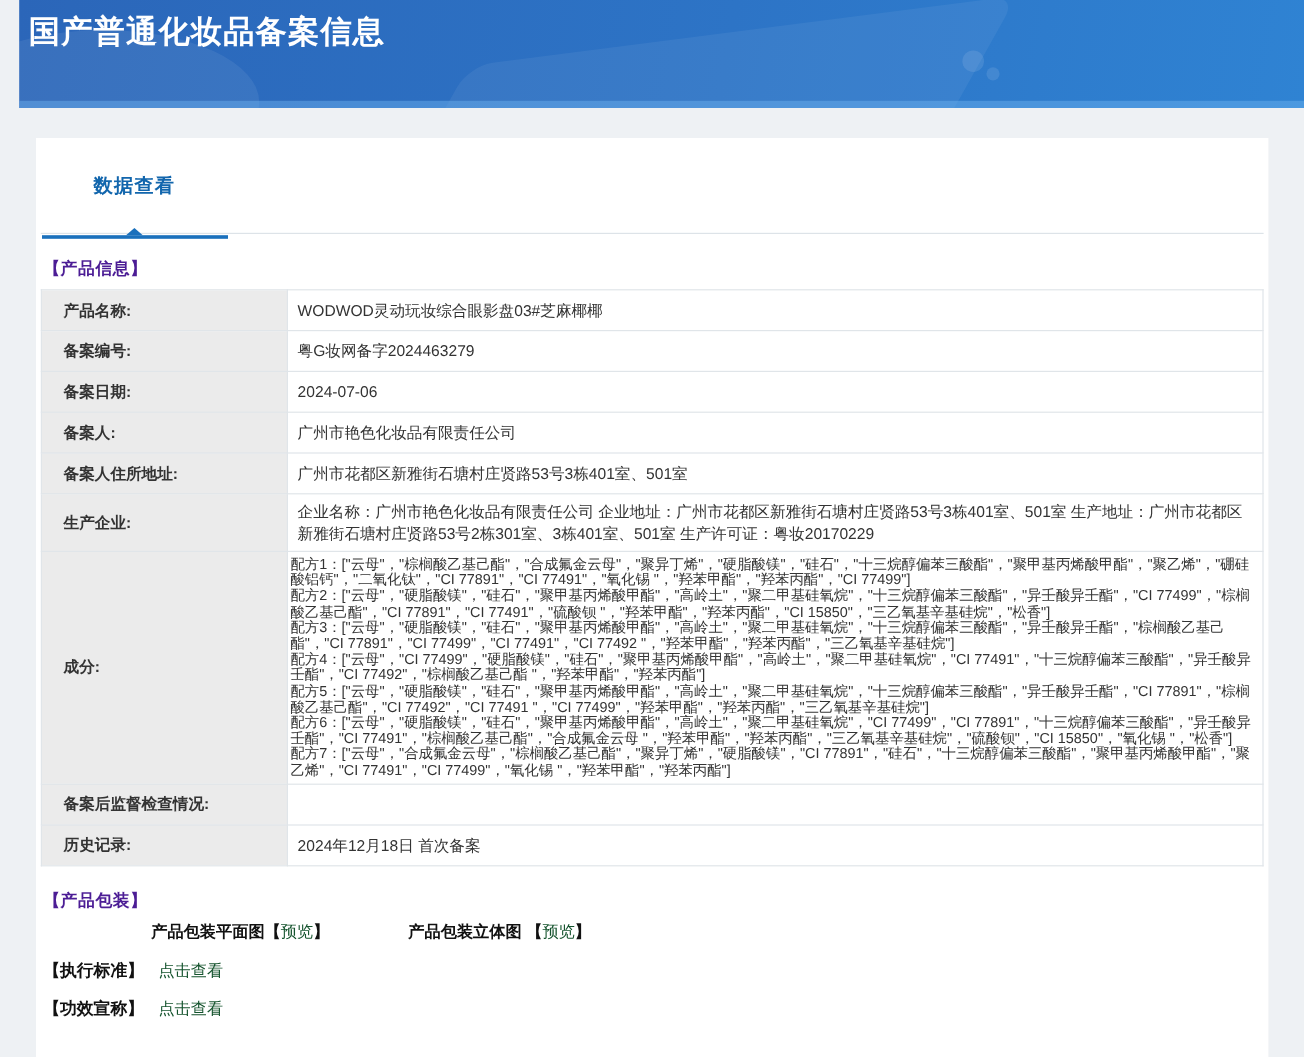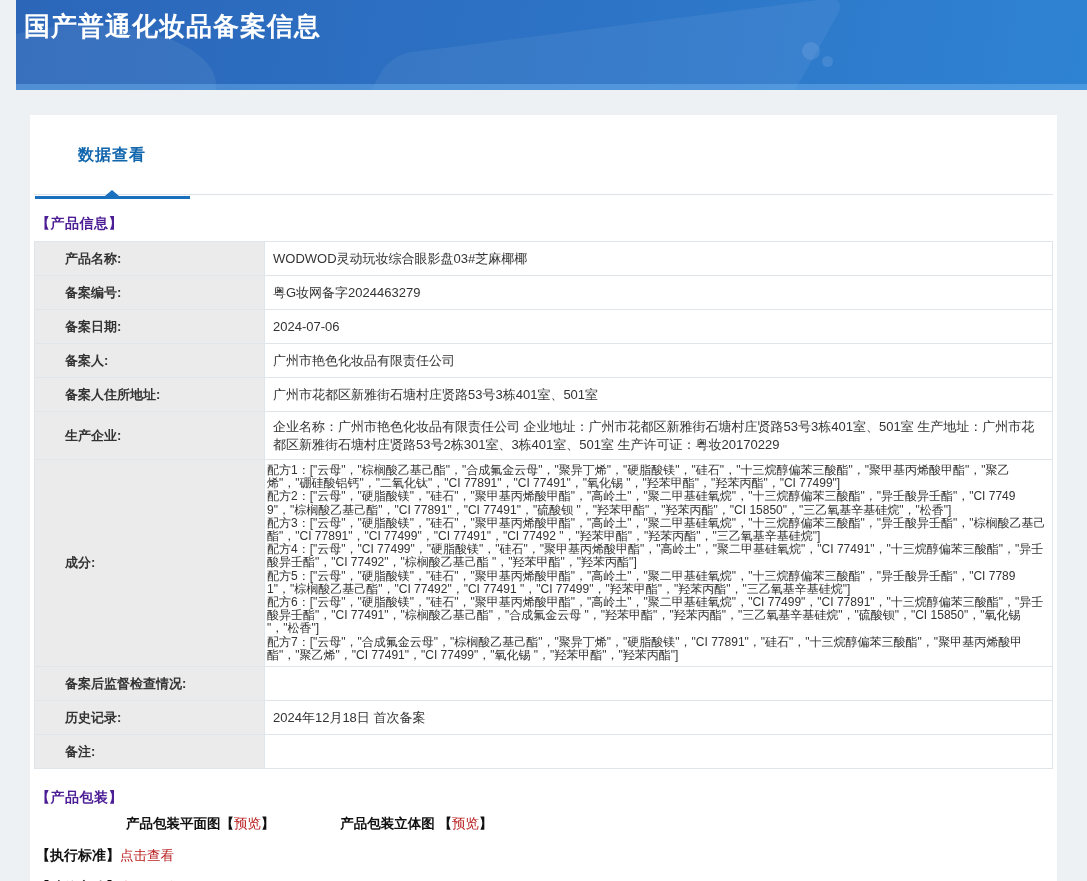--- a/index.html
+++ b/index.html
@@ -76,48 +76,48 @@
   }
   
   table.info {
     width: 100%; border-collapse: collapse; table-layout: fixed;
     border: 1px solid #c8d6e2;
   }
   table.info td {
     border: 1px solid #e0e5e9; vertical-align: middle;
   }
   td.lab {
-    width: 230px; background: #ebebeb;
+    width: 205px; background: #ebebeb;
     font-size: 13px; font-weight: bold; color: #333;
-    padding: 0 6px 0 30px;
+    padding: 0 6px 0 18px;
   }
   td.val {
     font-size: 13px; color: #333; padding: 4px 6px 4px 8px; line-height: 1.35;
   }
   tr.r-normal { height: 34px; }
   tr.r-producer { height: 48px; }
   tr.r-ingredients td.val { padding: 4px 4px 4px 2px; }
   .formula-line {
     font-size: 12px; line-height: 13.2px; color: #333;
     word-break: break-all;
   }
   
   .packaging-line {
     padding-left: 92px; margin: 6px 0 2px 0;
     font-size: 13.5px; color: #111;
   }
   .pkg-item { display: inline-block; font-weight: bold; }
   .pkg-item + .pkg-item { margin-left: 62px; }
   .bracket { font-weight: bold; color: #111; }
   a.link {
-    color: #b91c1c; text-decoration: none; cursor: pointer; font-weight: normal;
+    color: #14532d; text-decoration: none; cursor: pointer; font-weight: normal;
   }
   .inline-section { margin: 14px 0 0 2px; font-size: 14px; }
   .inline-section .section-inline-title { font-weight: bold; color: #111; text-align: center; }
-  .inline-section a.link { font-size: 13.5px; }
+  .inline-section a.link { margin-left: 12px; font-size: 13.5px; }
 </style>
 </head>
 <body>
 
 <header class="page-header">
   <div class="deco-ellipse"></div>
   <div class="deco-poly"></div>
   <div class="deco-dot1"></div>
   <div class="deco-dot2"></div>
   <div class="deco-bottom"></div>
@@ -175,24 +175,20 @@
       </td>
     </tr>
     <tr class="r-normal">
       <td class="lab">备案后监督检查情况:</td>
       <td class="val"></td>
     </tr>
     <tr class="r-normal">
       <td class="lab">历史记录:</td>
       <td class="val">2024年12月18日 首次备案</td>
     </tr>
-    <tr class="r-normal">
-      <td class="lab">备注:</td>
-      <td class="val"></td>
-    </tr>
   </tbody>
     </table>
 
   <div class="section-title">【产品包装】</div>
 
   <div class="packaging-line">
     <span class="pkg-item">
       <span>产品包装平面图</span><span class="bracket">【</span><a class="link">预览</a><span class="bracket">】</span>
     </span>
     <span class="pkg-item">

